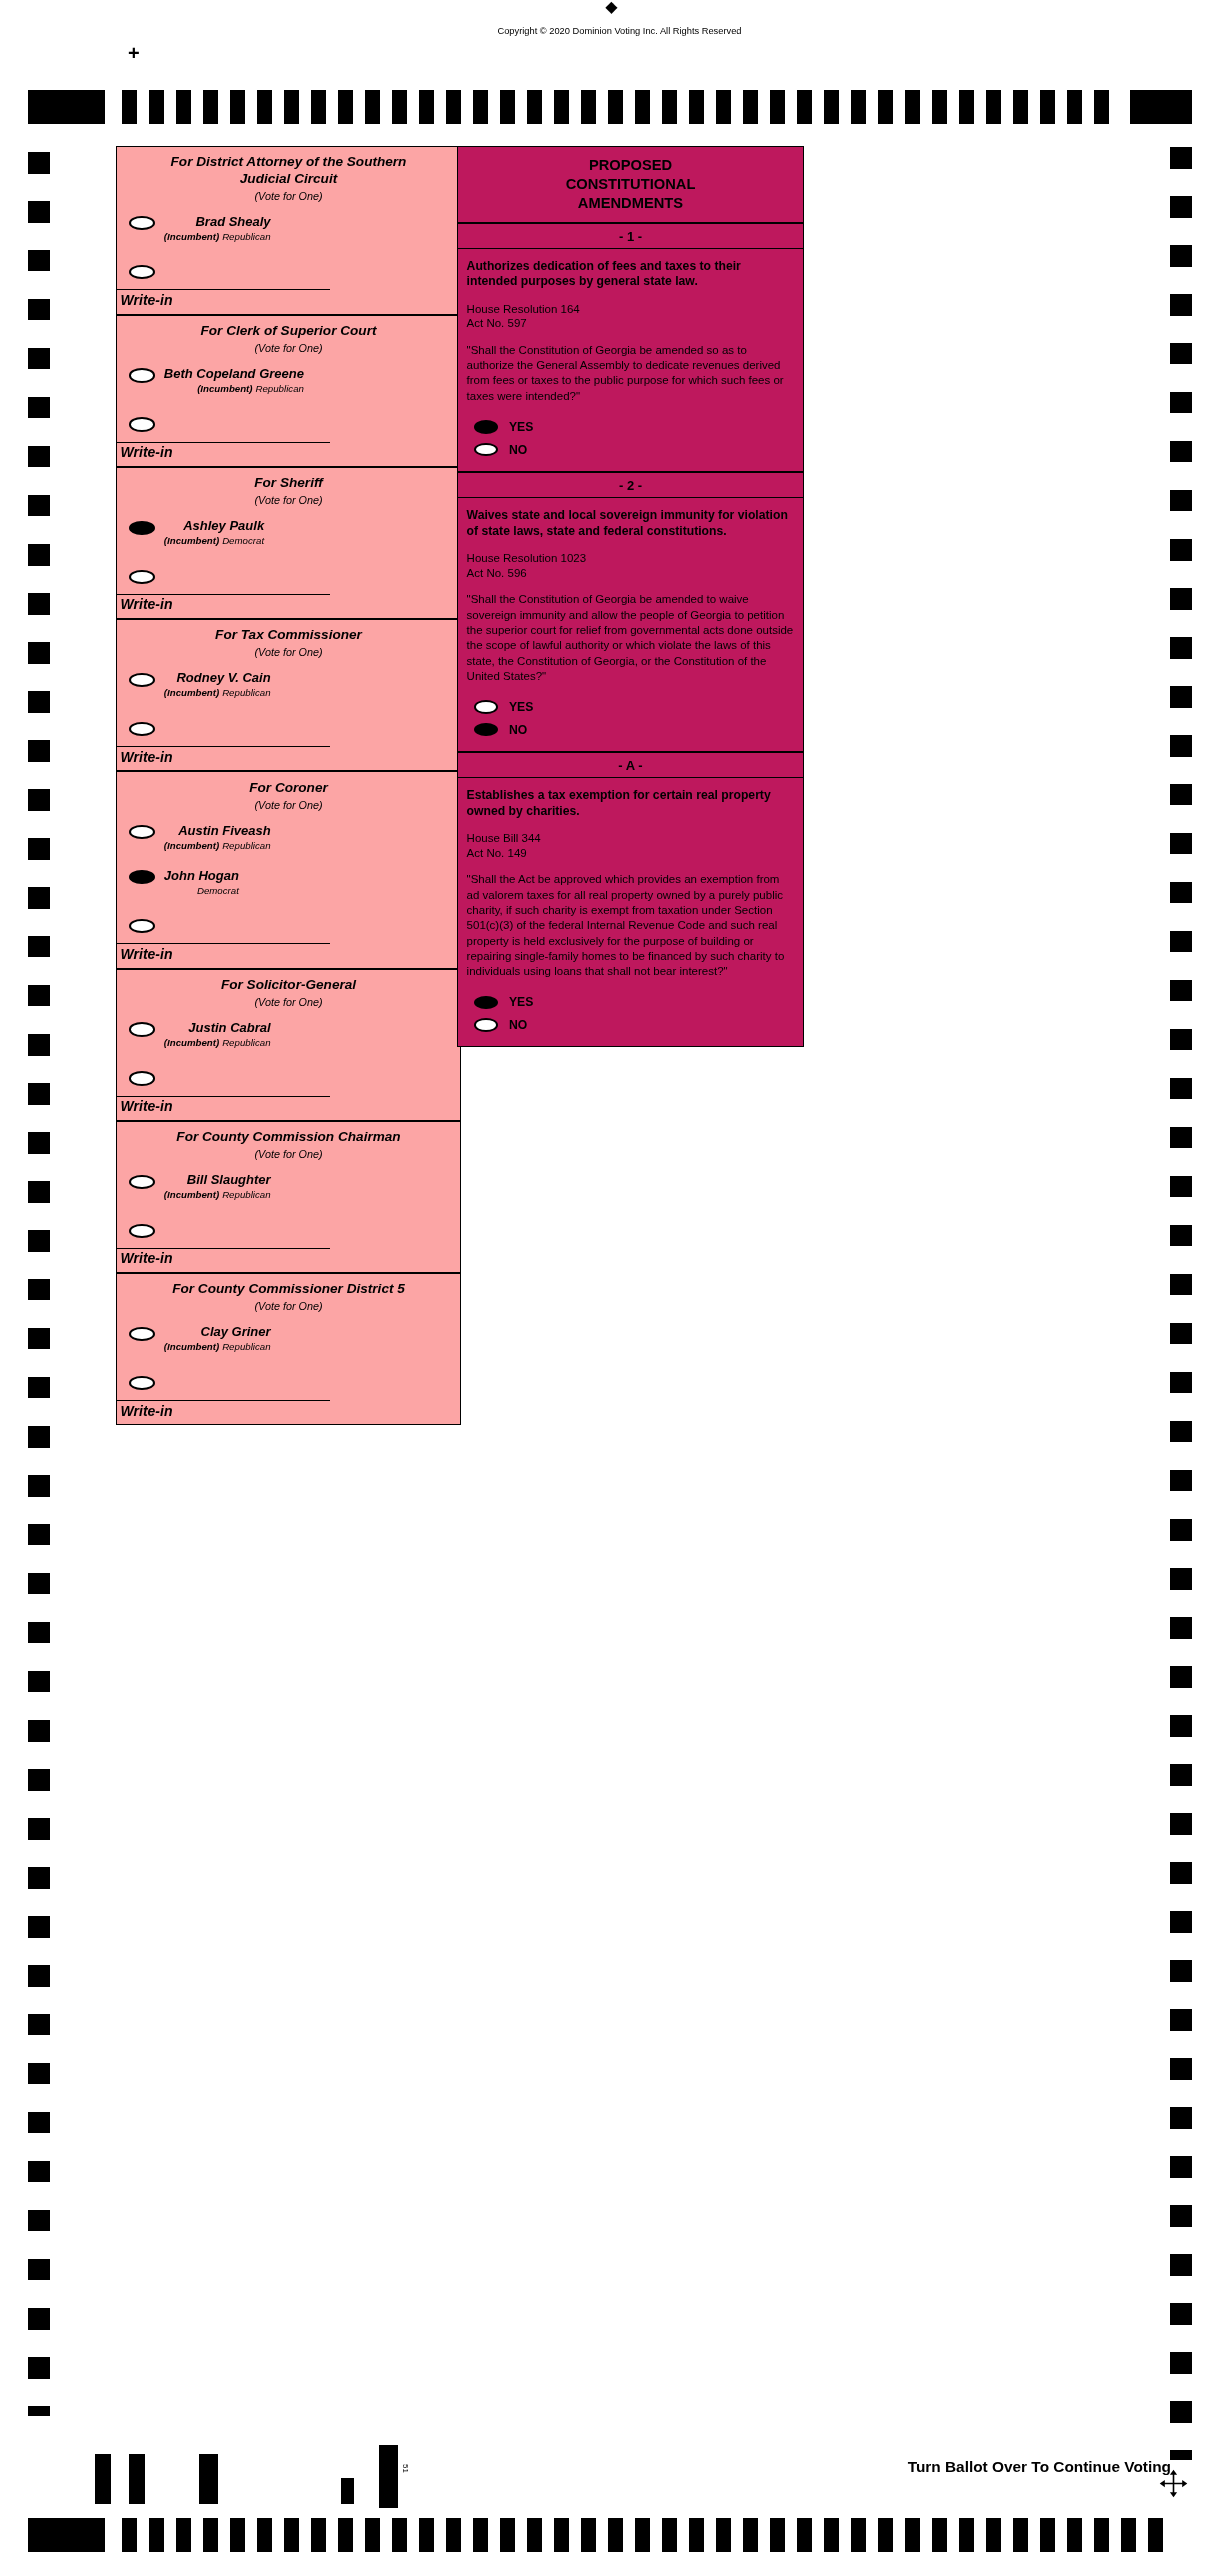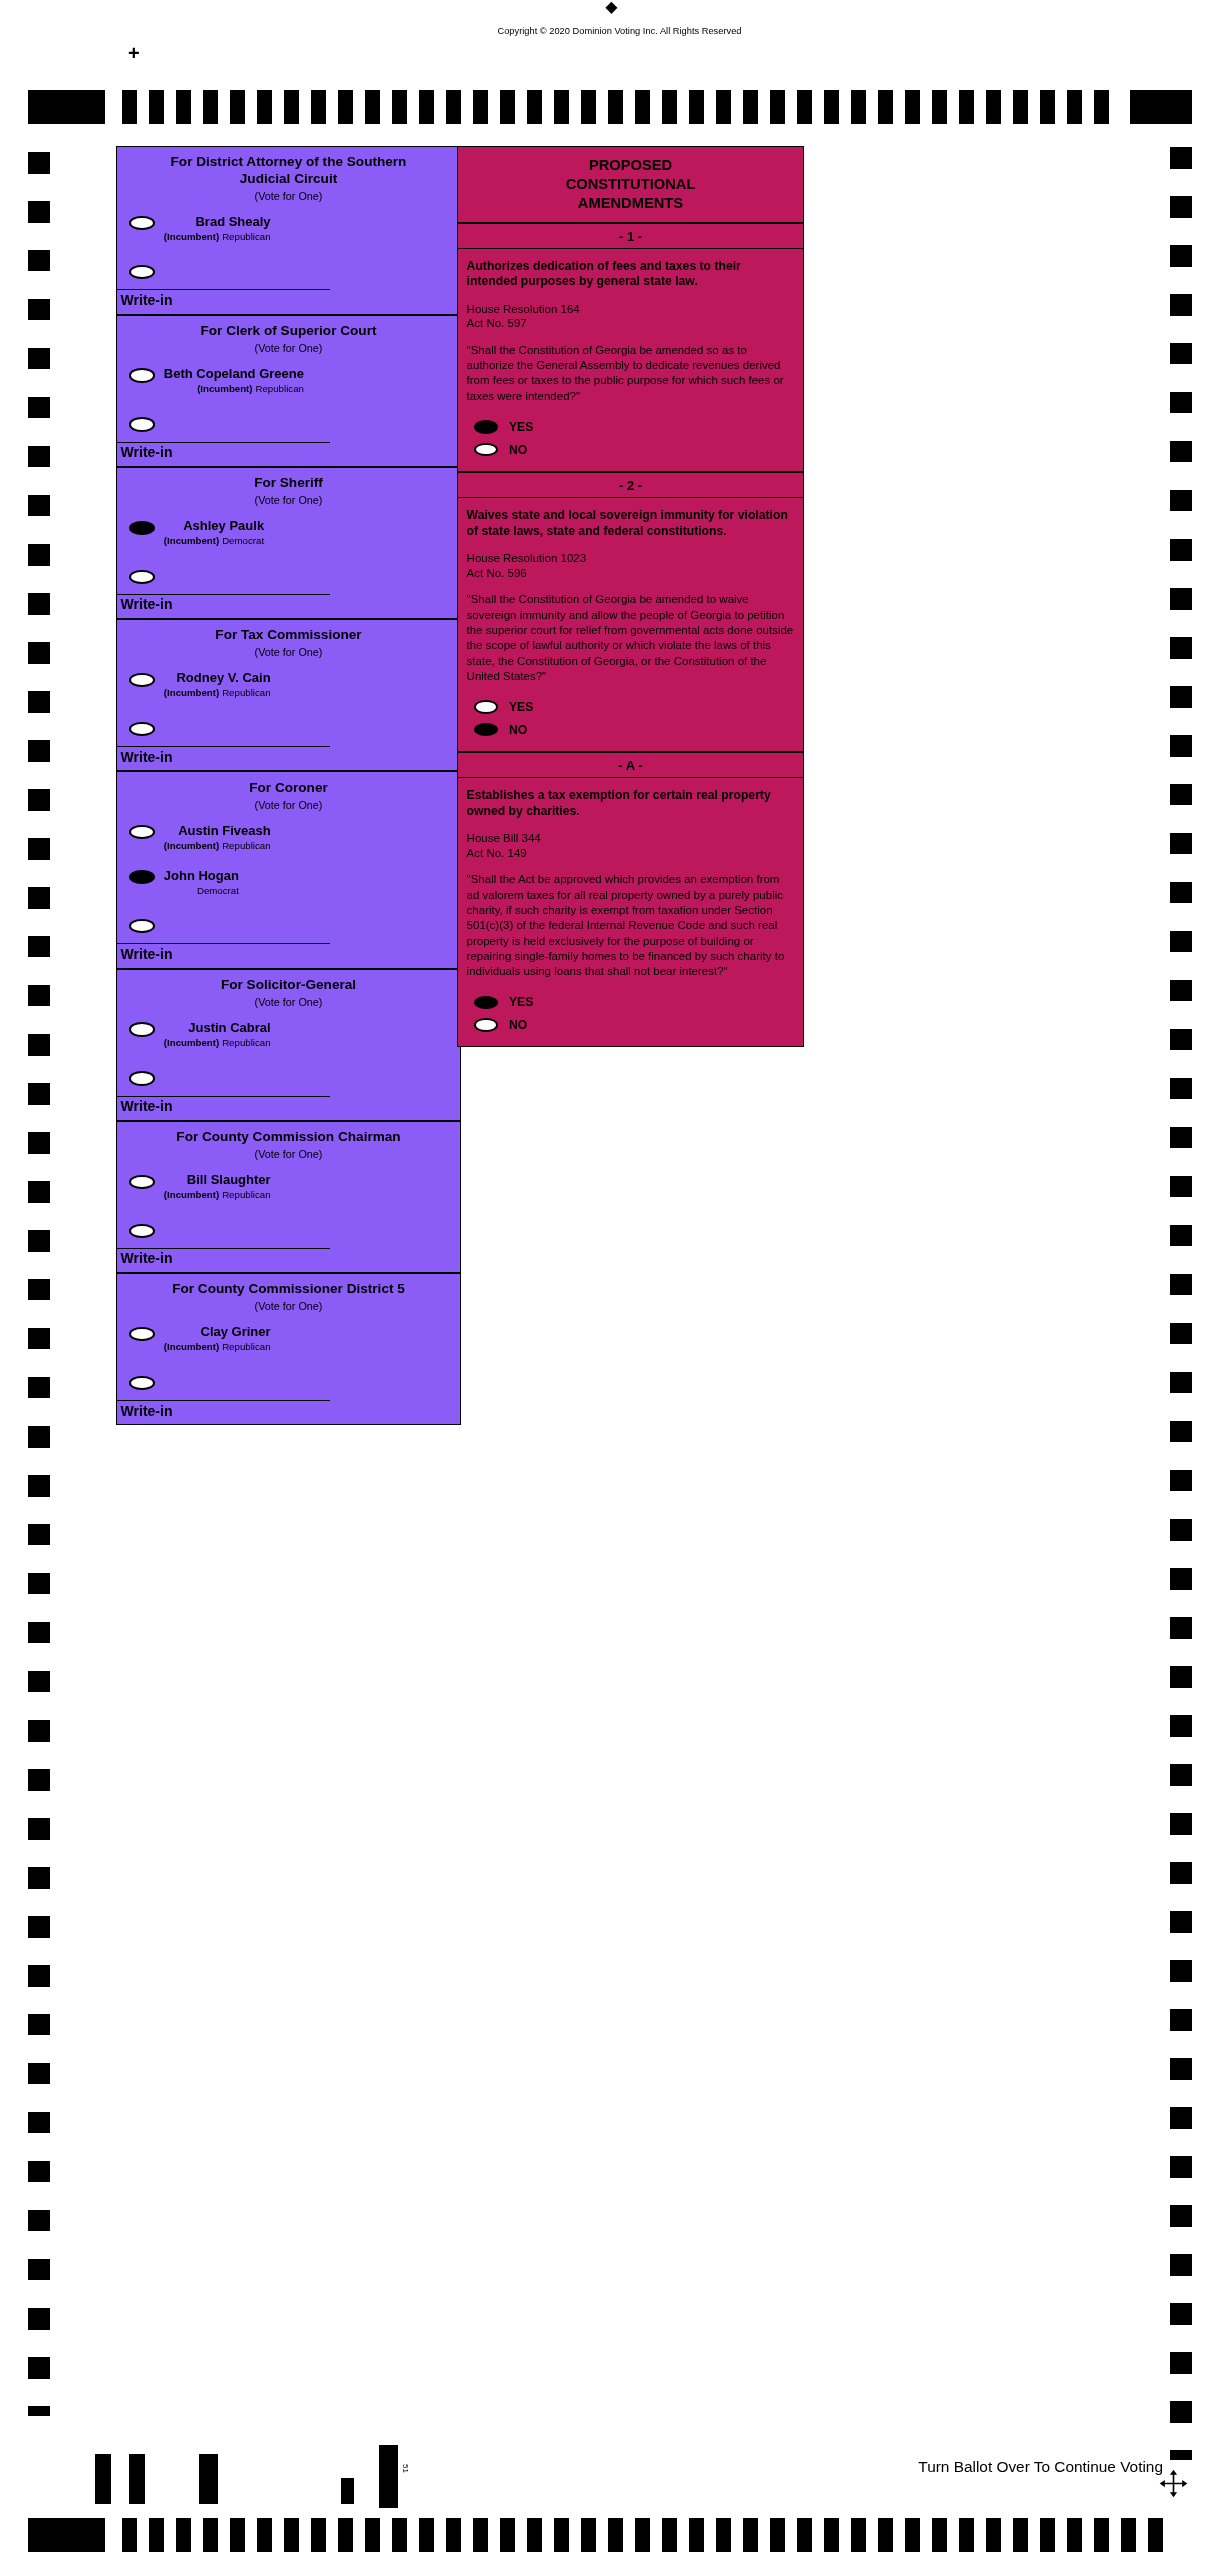--- a/index.html
+++ b/index.html
@@ -22,21 +22,21 @@
     background:repeating-linear-gradient(90deg,#000 0 15px, transparent 15px 27px); }
   .timing-band.top .t-bars { width:996px; }
   .timing-band.bottom .t-bars { width:1050px; }
 
   .timing-col { position:absolute; width:21.5px;
     background:repeating-linear-gradient(180deg,#000 0 21.5px, transparent 21.5px 49px); }
   .timing-col.left { left:28px; top:152px; height:2264px; }
   .timing-col.right { left:1170px; top:147px; height:2313px; }
 
   
-  .col-left { position:absolute; left:116px; top:146px; width:343px; border:1.4px solid #000; background:#8b5cf6; }
+  .col-left { position:absolute; left:116px; top:146px; width:343px; border:1.4px solid #000; background:#fca5a5;font-style:italic; }
   .contest { border-bottom:2.2px solid #000; }
   .col-left > .contest:last-child { border-bottom:none; }
   .c-title { font-size:13.6px; font-weight:bold; text-align:center; margin:7.2px 27px 0; line-height:1.2; }
   .c-instruction { font-size:10.8px; text-align:center; margin-top:2.9px; }
   .cand-row { display:flex; align-items:flex-start; margin:13px 0 4.3px 11.5px; min-height:32px;text-align:right; }
   .cand-row.blank { margin:17px 0 4.3px 11.5px; min-height:18.6px; }
   .oval { display:inline-block; width:26px; height:14.3px; border:2.2px solid #000; border-radius:50%;
           background:#fff; flex:none; margin-top:1.4px; box-sizing:border-box; }
   .oval.filled { background:#000; }
   .cand-text { margin-left:9.3px; }
@@ -65,21 +65,21 @@
 
   
   .id-marks { position:absolute; left:0; top:2445px; width:502px; height:66px; }
   .idb { position:absolute; background:#000; }
   .idb1 { left:95px; top:8.6px; width:16px; height:50px; }
   .idb2 { left:129px; top:8.6px; width:16px; height:50px; }
   .idb3 { left:199px; top:8.6px; width:18.6px; height:50px; }
   .idb4 { left:341px; top:33px; width:13px; height:26px; }
   .idb5 { left:379px; top:0;    width:18.6px; height:63px; }
   .sheet-number { position:absolute; left:401px; top:18.6px; font-size:8px; writing-mode:vertical-rl; }
-  .turn-over { position:absolute; right:60px; top:2458px; font-size:15.4px; font-weight:normal; }
+  .turn-over { position:absolute; right:52px; top:2458px; font-size:15.4px; font-weight:bold; }
   .reg-mark { position:absolute; left:1159px; top:2469px; width:29px; height:29px; }
 </style>
 </head>
 <body>
 
 <div class="ballot">
 
   <div class="diamond">◆</div>
   <div class="copyright">Copyright © 2020 Dominion Voting Inc. All Rights Reserved</div>
   <div class="plus-mark">+</div>

